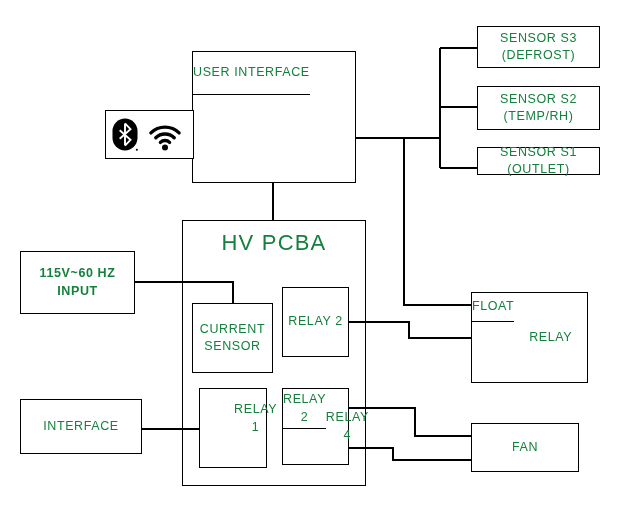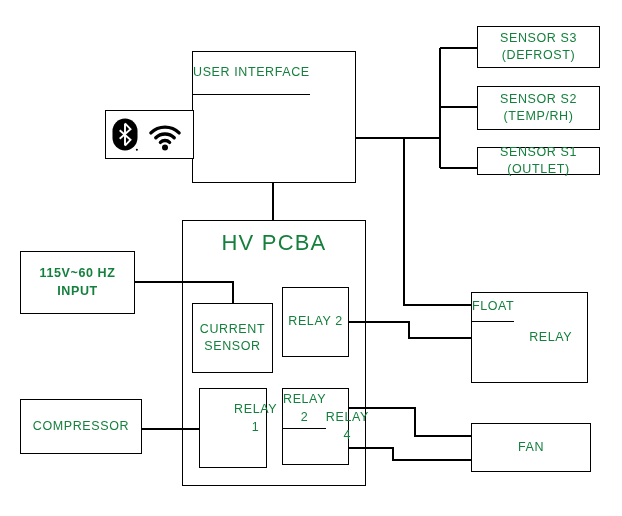--- a/index.html
+++ b/index.html
@@ -42,21 +42,21 @@
   .b-current{left:192px;top:303px;width:81px;height:70px;}
   .b-relay2{left:282px;top:287px;width:67px;height:70px;}
   .b-floatpump{left:471px;top:292px;width:117px;height:91px;}
   .sec-float{height:28px;}
   .sec-pump{flex:1;}
   .b-compressor{left:20px;top:399px;width:122px;height:55px;}
   .b-relay1{left:199px;top:388px;width:68px;height:80px;align-items:flex-start;padding-top:12px;padding-left:45px;}
   .b-relay34{left:282px;top:388px;width:67px;height:77px;}
   .sec-r3{height:39px;}
   .sec-r4{flex:1;}
-  .b-fan{left:471px;top:423px;width:120px;height:49px;}
+  .b-fan{left:471px;top:423px;width:108px;height:49px;}
 
   svg.connectors{position:absolute;left:0;top:0;pointer-events:none;}
   .icon{display:block;}
 </style>
 </head>
 <body>
 
 <div id="canvas">
 
   <div class="box stacked b-uilv">
@@ -111,21 +111,21 @@
   <div class="box stacked b-floatpump">
     <div class="sec sec-float divided">
       <span>FLOAT</span>
     </div>
     <div class="sec sec-pump">
       <span>RELAY</span>
     </div>
   </div>
 
   <div class="box b-compressor">
-    <span>COMPRESSOR</span>
+    <span>INTERFACE</span>
   </div>
 
   <div class="box b-relay1">
     <span>RELAY 1</span>
   </div>
 
   <div class="box stacked b-relay34">
     <div class="sec sec-r3 divided">
       <span>RELAY 2</span>
     </div>

